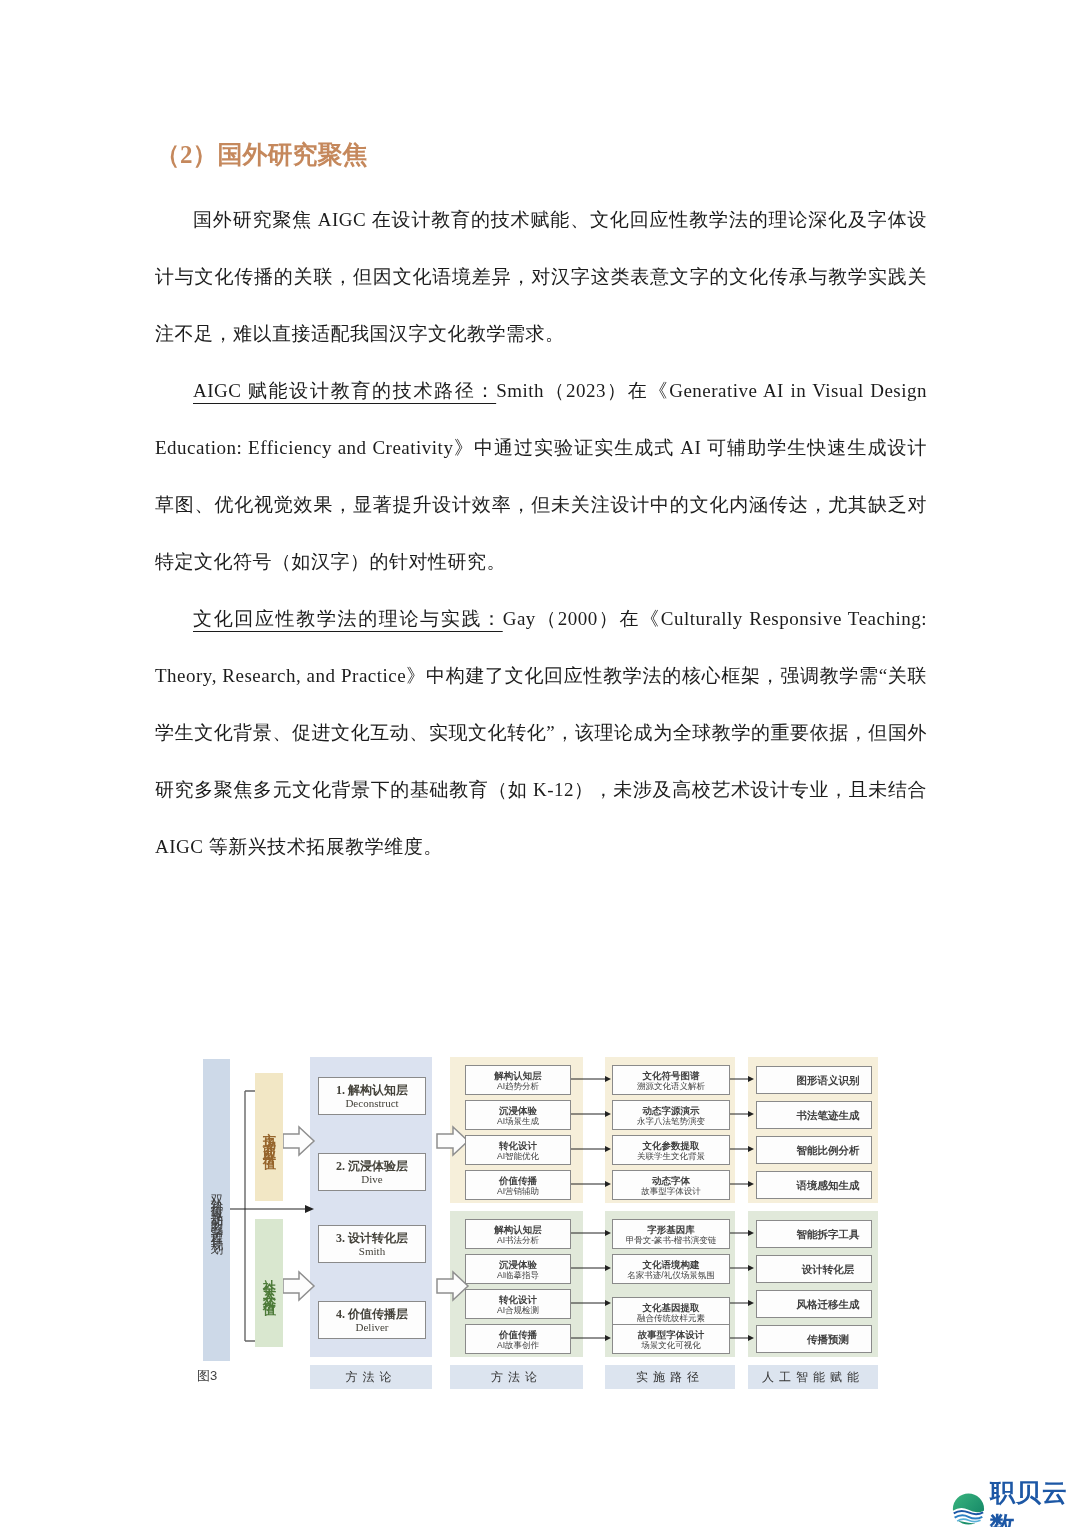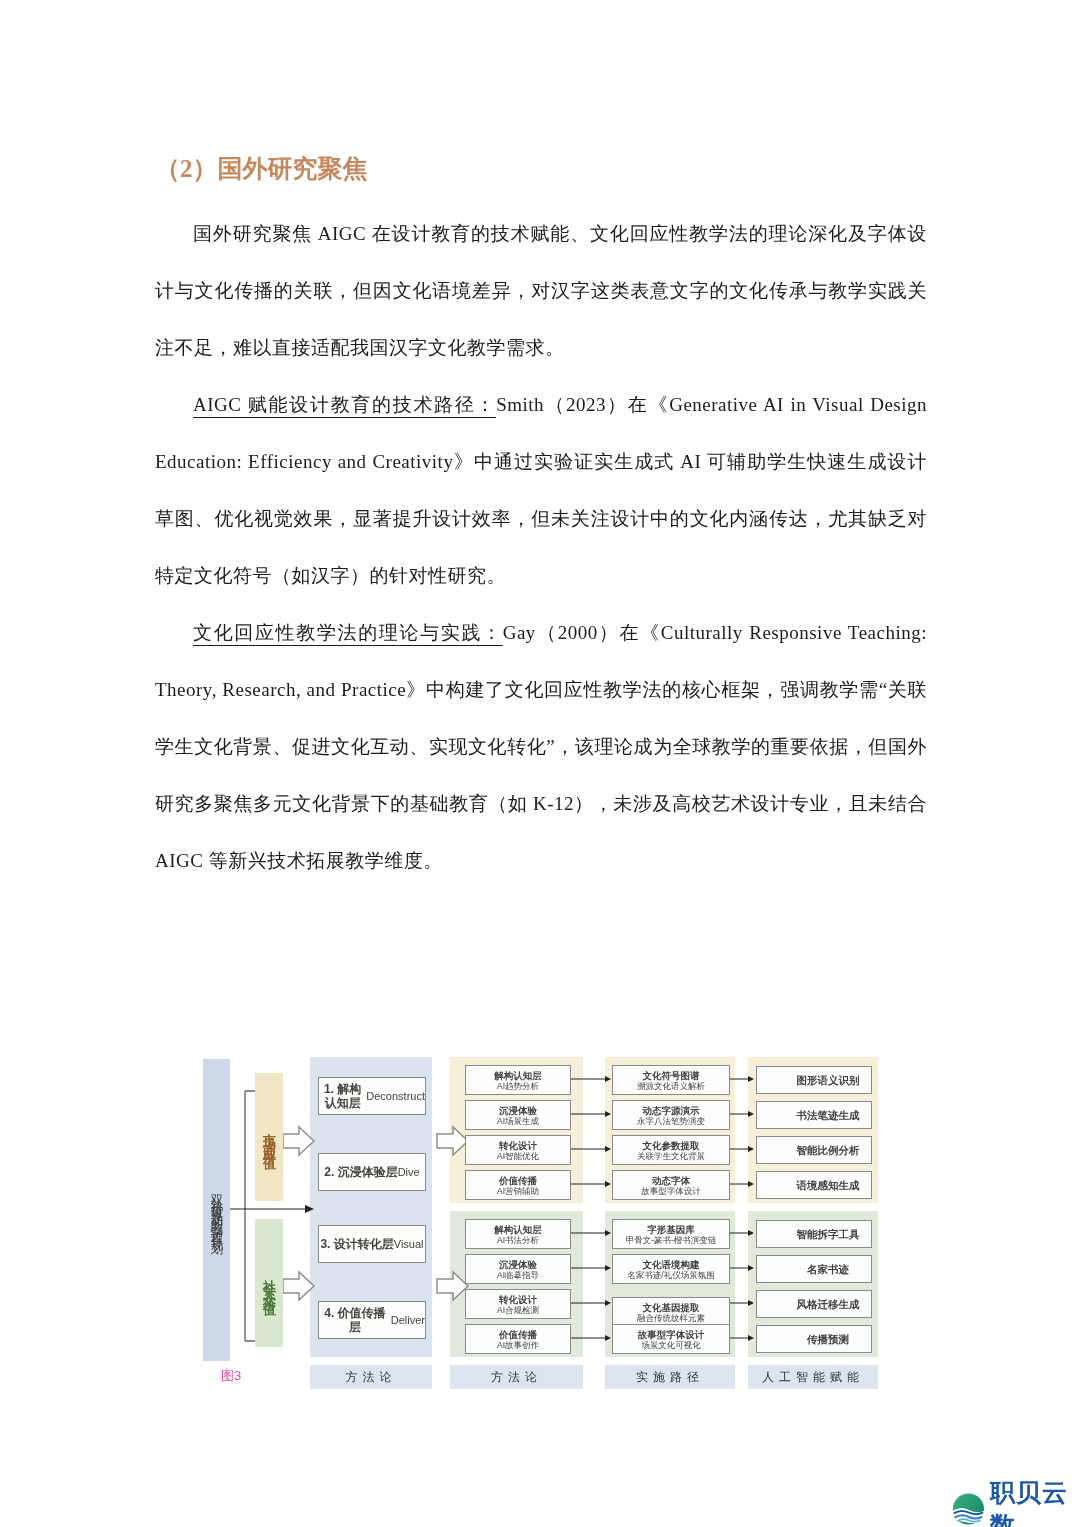--- a/index.html
+++ b/index.html
@@ -1,19 +1,19 @@
 <!DOCTYPE html>
 <html><head>
 <meta charset="utf-8">
 <style>
   html,body{margin:0;padding:0;background:#ffffff;}
   .page{position:relative;width:1080px;height:1527px;background:#ffffff;overflow:hidden;
         font-family:"Liberation Serif","DejaVu Serif",serif;color:#1c1c1c;}
   
-  .content{position:absolute;left:155px;top:138px;width:772px;margin-top:14px;}
+  .content{position:absolute;left:155px;top:138px;width:772px;}
   .heading{font-size:25px;line-height:34px;color:#c5885c;font-weight:600;margin:0 0 19px 0;}
   .para{font-size:19px;line-height:57px;text-align:justify;text-indent:2em;margin:0;
         letter-spacing:0.5px;}
   .para .lead{text-decoration:underline;text-underline-offset:6px;}
   
   .figure{position:absolute;left:195px;top:1053px;width:700px;height:348px;
           font-family:"Liberation Sans","DejaVu Sans",sans-serif;}
   .fig-arrows{position:absolute;left:0;top:0;pointer-events:none;}
   .vtext{writing-mode:vertical-rl;text-orientation:upright;display:flex;
          align-items:center;justify-content:center;}
@@ -25,36 +25,36 @@
   .track.social{top:166px;background:#d9e7cf;color:#4c7a38;}
   .panel{position:absolute;}
   .p-mid{left:115px;top:4px;width:122px;height:300px;background:#dbe2f0;}
   .p3t{left:255px;top:4px;width:133px;height:146px;background:#f6efda;}
   .p3b{left:255px;top:158px;width:133px;height:146px;background:#e1e9da;}
   .p4t{left:410px;top:4px;width:130px;height:146px;background:#f6efda;}
   .p4b{left:410px;top:158px;width:130px;height:146px;background:#e1e9da;}
   .p5t{left:553px;top:4px;width:130px;height:146px;background:#f6efda;}
   .p5b{left:553px;top:158px;width:130px;height:146px;background:#e1e9da;}
   .layerbox{position:absolute;left:123px;width:106px;height:36px;background:#fdfdfd;
-            border:1.5px solid #8a8a8a;display:flex;
-            align-items:center;justify-content:center;text-align:center;}
+            border:1.5px solid #8a8a8a;display:flex;flex-direction:column;
+            align-items:center;justify-content:center;text-align:center;font-family:Liberation Serif, serif;}
   .layerbox .l1{font-size:12px;font-weight:bold;color:#44423a;line-height:14px;}
   .layerbox .l2{font-size:11px;color:#44423a;line-height:13px;}
   .sbox{position:absolute;background:#fdfdfd;border:1.3px solid #8a8a8a;display:flex;
         flex-direction:column;align-items:center;justify-content:center;text-align:center;}
   .sbox .l1{font-size:9.5px;font-weight:bold;color:#3f3f3f;line-height:11px;white-space:nowrap;}
   .sbox .l2{font-size:8.5px;color:#3f3f3f;line-height:10px;white-space:nowrap;}
   .sbox .one{font-size:10.5px;font-weight:bold;color:#3f3f3f;line-height:12px;white-space:nowrap;margin-left:28px;}
   .w3{left:270px;width:104px;height:28px;}
   .w4{left:417px;width:116px;height:28px;}
   .w5{left:561px;width:114px;height:26px;}
   .flabel{position:absolute;top:312px;height:24px;background:#dce4ef;color:#333;
           font-size:12px;letter-spacing:5px;display:flex;align-items:center;
           justify-content:center;font-weight:normal;}
-  .figcap{position:absolute;left:2px;top:314px;font-size:13px;color:#ec4899;margin-left:24px;}
+  .figcap{position:absolute;left:2px;top:314px;font-size:13px;color:#404040;}
   
   .logo{position:absolute;left:952px;top:1476px;display:flex;align-items:center;gap:5px;}
   .logo-text{font-family:"Liberation Sans","DejaVu Sans",sans-serif;font-size:25px;
              font-weight:bold;color:#1c57a5;letter-spacing:1px;}
 </style>
 </head>
 <body>
 
 <div class="page">
 
@@ -128,21 +128,21 @@
     <div class="layerbox" style="top:24px">
         <span class="l1">1. 解构认知层</span>
         <span class="l2">Deconstruct</span>
       </div>
     <div class="layerbox" style="top:100px">
         <span class="l1">2. 沉浸体验层</span>
         <span class="l2">Dive</span>
       </div>
     <div class="layerbox" style="top:172px">
         <span class="l1">3. 设计转化层</span>
-        <span class="l2">Visual</span>
+        <span class="l2">Smith</span>
       </div>
     <div class="layerbox" style="top:248px">
         <span class="l1">4. 价值传播层</span>
         <span class="l2">Deliver</span>
       </div>
 
     <div class="sbox w3" style="top:12px">
         <span class="l1">解构认知层</span>
         <span class="l2">AI趋势分析</span>
       </div>
@@ -220,21 +220,21 @@
         <span class="one">智能比例分析</span>
       </div>
     <div class="sbox w5" style="top:118px">
         <span class="one">语境感知生成</span>
       </div>
 
     <div class="sbox w5" style="top:167px">
         <span class="one">智能拆字工具</span>
       </div>
     <div class="sbox w5" style="top:202px">
-        <span class="one">名家书迹</span>
+        <span class="one">设计转化层</span>
       </div>
     <div class="sbox w5" style="top:237px">
         <span class="one">风格迁移生成</span>
       </div>
     <div class="sbox w5" style="top:272px">
         <span class="one">传播预测</span>
       </div>
 
     <div class="flabel" style="left:115px;width:122px">方法论</div>
     <div class="flabel" style="left:255px;width:133px">方法论</div>

